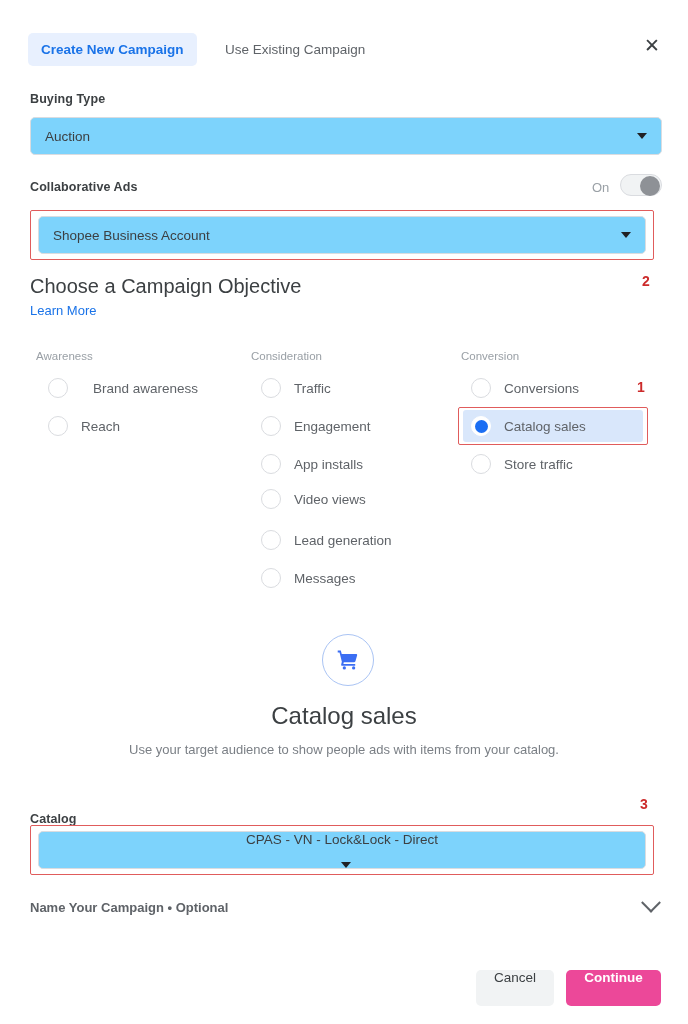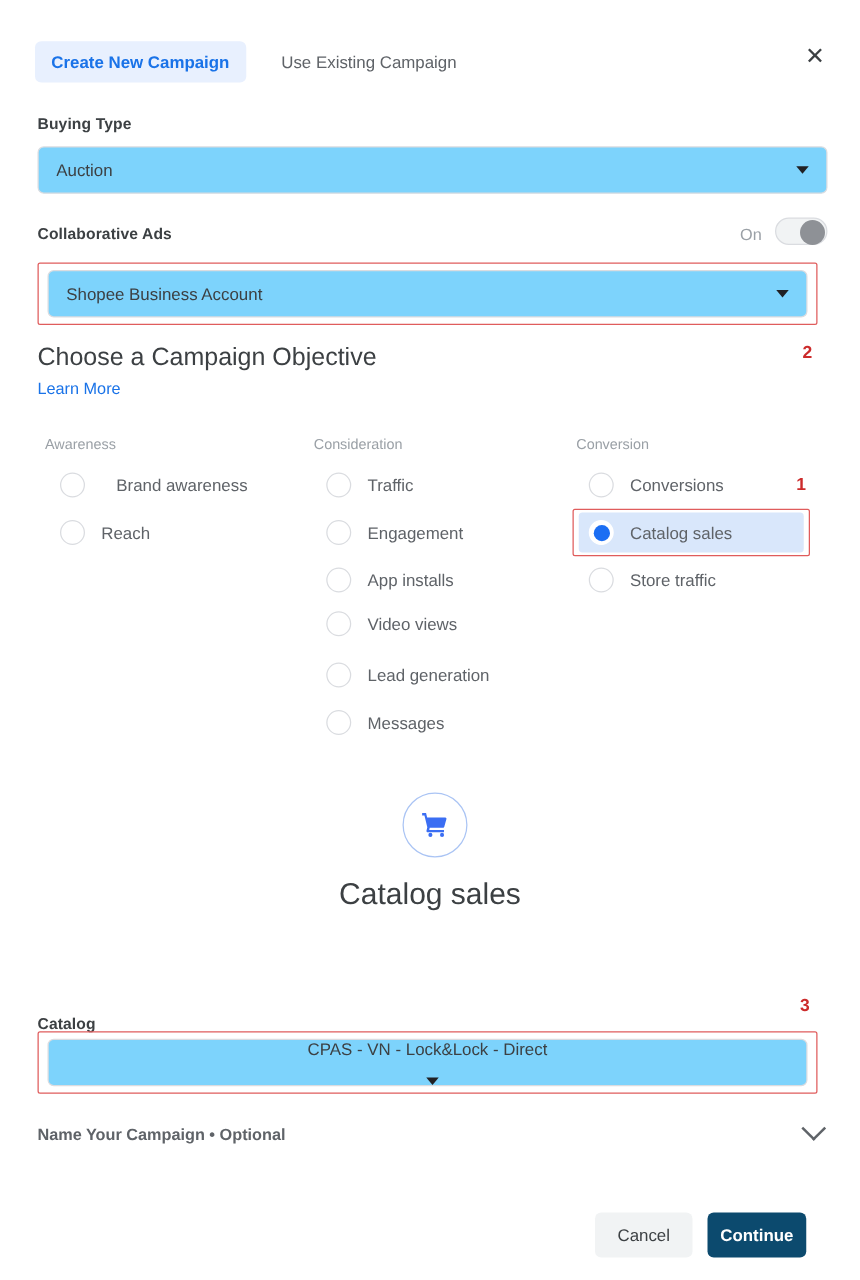--- a/index.html
+++ b/index.html
@@ -214,35 +214,35 @@
     border-right: 2px solid #5f6368;
     border-bottom: 2px solid #5f6368;
     transform: rotate(45deg) translate(-3px,-3px);
   }
 
   
   .btn {
     position: absolute;
     height: 36px;
     border-radius: 5px;
-    display: flex; align-items: center; justify-content: center;
+    display: flex; justify-content: center;
     font-size: 13.5px;
     cursor: pointer;
     user-select: none;
   }
   .btn-cancel {
     left: 476px; top: 970px;
     width: 78px;
     background: #f1f3f4;
     color: #3c4043;
   }
   .btn-continue {
     left: 566px; top: 970px;
-    width: 79px;
-    background: #0c4a6e;
+    width: 95px;
+    background: #ec4899;
     color: #fff;
     font-weight: bold;
   }
 </style>
 </head>
 <body>
 
 <div class="page">
 
   <div class="header">
@@ -332,20 +332,21 @@
   <div class="annot" style="left:637px; top:379px;">1</div>
 
   <div class="hero-icon">
     <svg width="26" height="26" viewBox="0 0 24 24" fill="#3b6ef3">
       <path d="M2.5 3.2h2.9l.8 3.3h13.4c.6 0 1 .6.85 1.15l-1.6 5.6c-.12.45-.53.75-1 .75H8.1l-.35 1.6h10.9v1.8H6.6c-.62 0-1.05-.6-.9-1.2l.62-2.6L4.2 5H2.5V3.2z"></path>
       <circle cx="8.6" cy="19.3" r="1.5"></circle>
       <circle cx="17.2" cy="19.3" r="1.5"></circle>
     </svg>
   </div>
   <div class="hero-title">Catalog sales</div>
+  <div class="hero-desc">Use your target audience to show people ads with items from your catalog.</div>
 
   <div class="field-label" style="left:30px; top:812px;">Catalog</div>
   <div class="annot" style="left:640px; top:796px;">3</div>
   <div class="select-box" style="left:38px; top:831px; width:608px;flex-direction:column;">
     <span class="select-value">CPAS - VN - Lock&amp;Lock - Direct</span>
     <span class="caret"></span>
   </div>
   <div class="red-outline" style="left:30px; top:825px; width:624px; height:50px;"></div>
 
   <div class="accordion">

